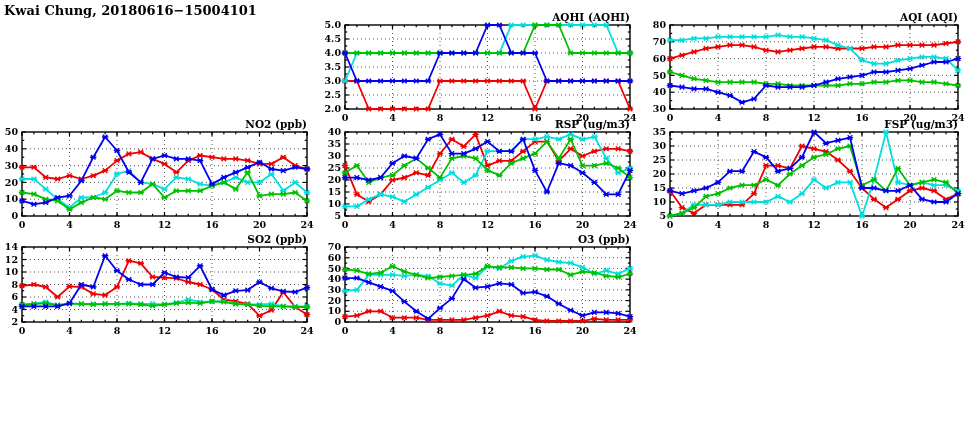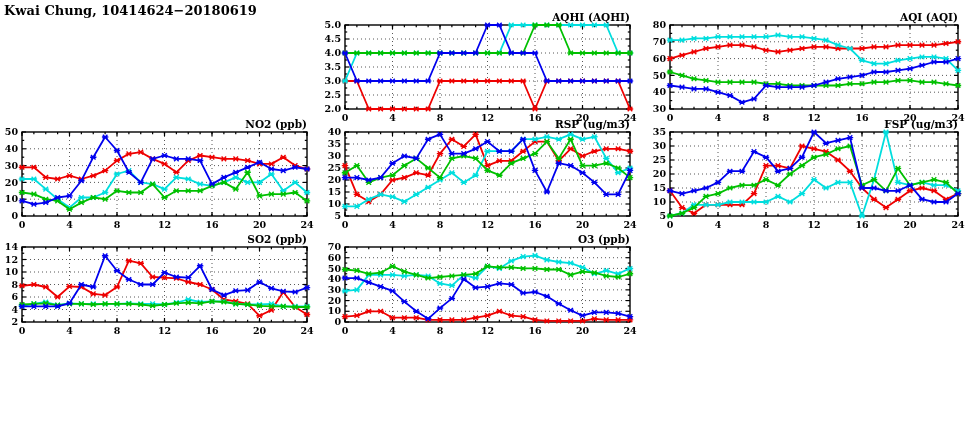--- a/index.html
+++ b/index.html
@@ -14,21 +14,21 @@
   #chart-no2 {left:-8px;top:118px;width:325px;height:116px;}
   #chart-rsp {left:315px;top:118px;width:325px;height:116px;}
   #chart-fsp {left:640px;top:118px;width:328px;height:116px;}
   #chart-so2 {left:-8px;top:233px;width:325px;height:107px;}
   #chart-o3  {left:315px;top:233px;width:325px;height:107px;}
 </style>
 </head>
 <body>
 
 <div class="page">
-  <div class="main-title">Kwai Chung, 10414624−20180619</div>
+  <div class="main-title">Kwai Chung, 20180616−15004101</div>
   <div class="chart-box" id="chart-aqhi">
       <svg width="325" height="116">
         <g stroke="#444" stroke-width="0.9" stroke-dasharray="1,3">
           <line x1="30" y1="84" x2="315" y2="84"></line>
           <line x1="30" y1="70" x2="315" y2="70"></line>
           <line x1="30" y1="56" x2="315" y2="56"></line>
           <line x1="30" y1="42" x2="315" y2="42"></line>
           <line x1="30" y1="28" x2="315" y2="28"></line>
           <line x1="77.5" y1="14" x2="77.5" y2="98"></line>
           <line x1="125" y1="14" x2="125" y2="98"></line>

